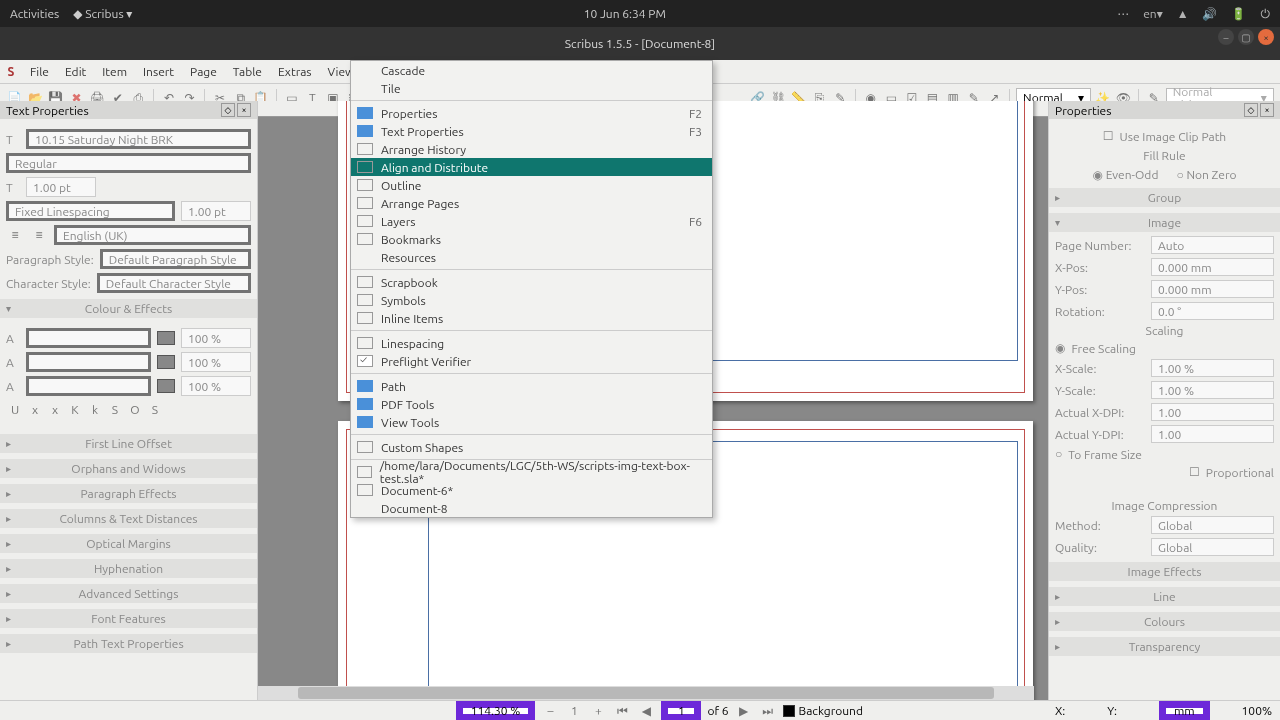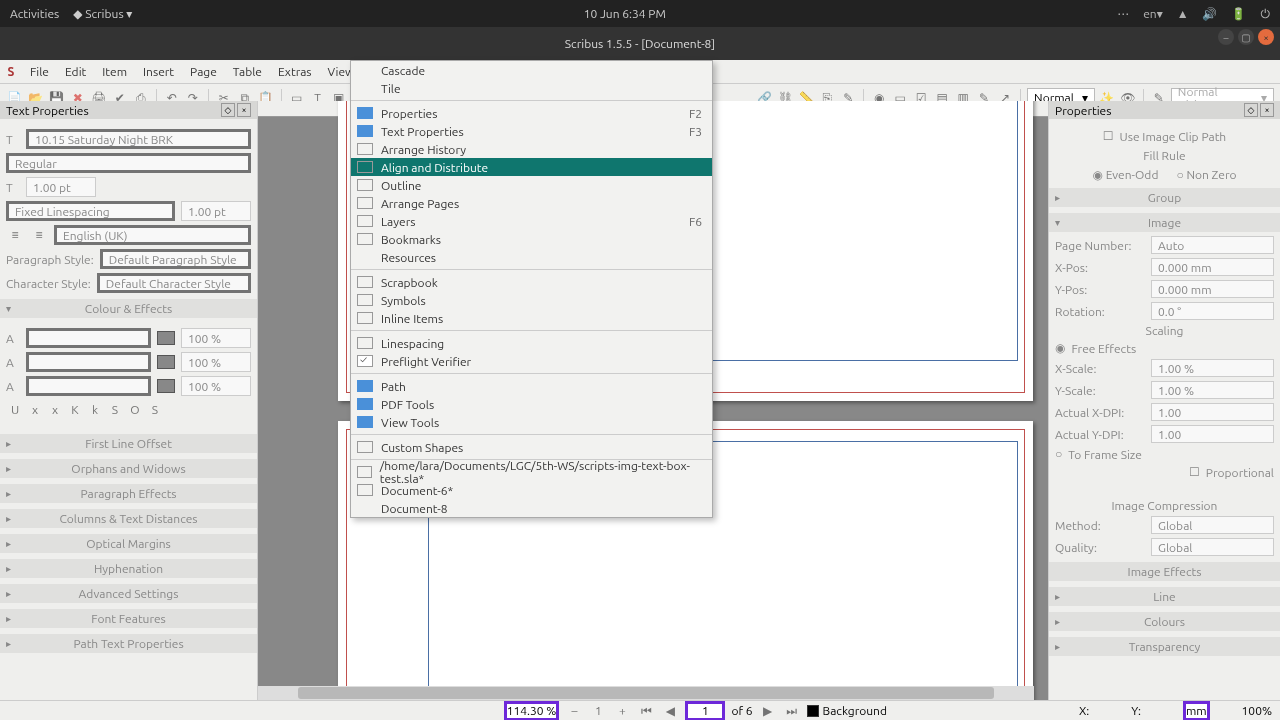--- a/index.html
+++ b/index.html
@@ -23,21 +23,21 @@
 
 .menubar { height: 24px; background: #efefed; display: flex; align-items: stretch; border-bottom: 1px solid #ccc; }
 .menubar .appicon { width: 22px; display: flex; align-items: center; justify-content: center; color: #a33; font-weight: bold; }
 .menubar .mitem { padding: 0 8px; display: flex; align-items: center; color: #333; }
 .menubar .mitem.active { background: #4a90d9; color: #fff; }
 
 
 .toolbar { height: 28px; background: #efefed; border-bottom: 1px solid #ccc; display: flex; align-items: center; gap: 3px; padding: 0 6px; }
 .tbtn { width: 18px; height: 18px; border: 1px solid transparent; display: inline-flex; align-items: center; justify-content: center; color: #555; font-size: 12px; opacity: .8; }
 .tsep { width: 1px; height: 18px; background: #ccc; margin: 0 3px; }
-.tsel { height: 20px; border: 1px solid #bbb; background: #fff; padding: 0 6px; display: inline-flex; align-items: center; gap: 8px; }
+.tsel { height: 20px; border: 1px solid #bbb; background: #fff; padding: 0 6px; display: inline-flex; align-items: center; gap: 15px; }
 
 
 .main { position: absolute; top: 101px; bottom: 20px; left: 0; right: 0; display: flex; }
 
 
 .leftpanel { width: 258px; background: #efefed; border-right: 1px solid #ccc; display: flex; flex-direction: column; }
 .panel-title { background: #d7d7d5; padding: 2px 6px; display: flex; align-items: center; }
 .panel-title .spacer { flex: 1; }
 .panel-title .pbtn { width: 14px; height: 14px; border: 1px solid #999; margin-left: 2px; display: inline-flex; align-items: center; justify-content: center; font-size: 9px; }
 .panel-body { padding: 6px; color: #888; }
@@ -69,21 +69,21 @@
 .dropdown .di .chk { width: 16px; height: 12px; margin-right: 8px; border: 1px solid #999; display: inline-block; }
 .dropdown .di .chk.on { background: #4a90d9; border-color: #4a90d9; }
 .dropdown .di .chk.tick { background: #fff; position: relative; }
 .dropdown .di .chk.tick::after { content: "✓"; position: absolute; left: 2px; top: -2px; font-size: 10px; color: #555;}
 .dropdown .di .short { margin-left: auto; color: #666; }
 .dropdown .sep { height: 1px; background: #ccc; margin: 3px 0; }
 
 
 .status { position: absolute; bottom: 0; left: 0; right: 0; height: 20px; background: #efefed; border-top: 1px solid #ccc; display: flex; align-items: center; gap: 6px; padding: 0 8px; }
 .status .spacer { flex: 1; }
-.status .box { height: 20px; border: 3px solid #6d28d9; background: #fff; padding: 0 0; display: inline-flex; align-items: center; }
+.status .box { height: 20px; border: 7px solid #6d28d9; background: #fff; padding: 0 8px; display: inline-flex; align-items: center; }
 .status .lyr { display:inline-flex; align-items:center; gap:4px;}
 .status .lsq { width:12px;height:12px;background:#000;border:1px solid #333;}
 
 
 .hscroll { position: absolute; bottom: 0; left: 0; right: 14px; height: 14px; background: #ddd; }
 .hscroll .thumb { position: absolute; left: 40px; right: 40px; top: 1px; bottom: 1px; background: #b8b8b8; border-radius: 3px; }
 </style>
 </head>
 <body>
 
@@ -308,21 +308,21 @@
           <div class="lbl">Y-Pos:</div>
           <div class="val">0.000 mm</div>
         </div>
       <div class="rp-row">
           <div class="lbl">Rotation:</div>
           <div class="val">0.0 °</div>
         </div>
       <div style="text-align:center;margin-top:4px;">Scaling</div>
       <div class="rp-row">
           <span>◉</span> 
-          <span>Free Effects</span>
+          <span>Free Scaling</span>
         </div>
       <div class="rp-row">
           <div class="lbl">X-Scale:</div>
           <div class="val">1.00 %</div>
         </div>
       <div class="rp-row">
           <div class="lbl">Y-Scale:</div>
           <div class="val">1.00 %</div>
         </div>
       <div class="rp-row">

